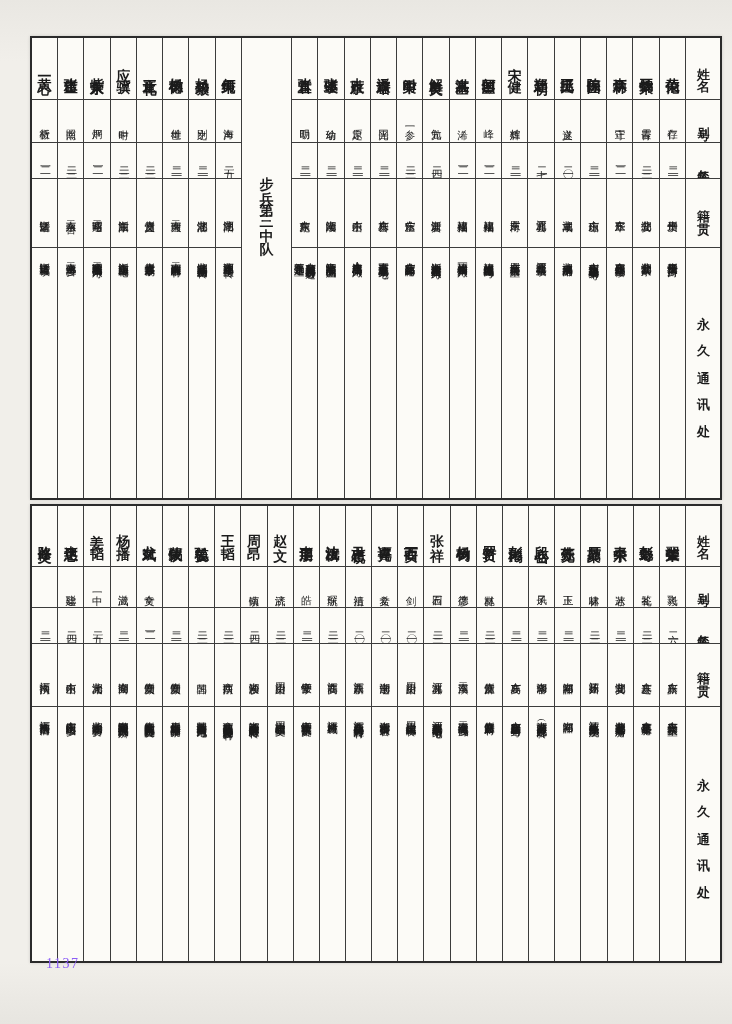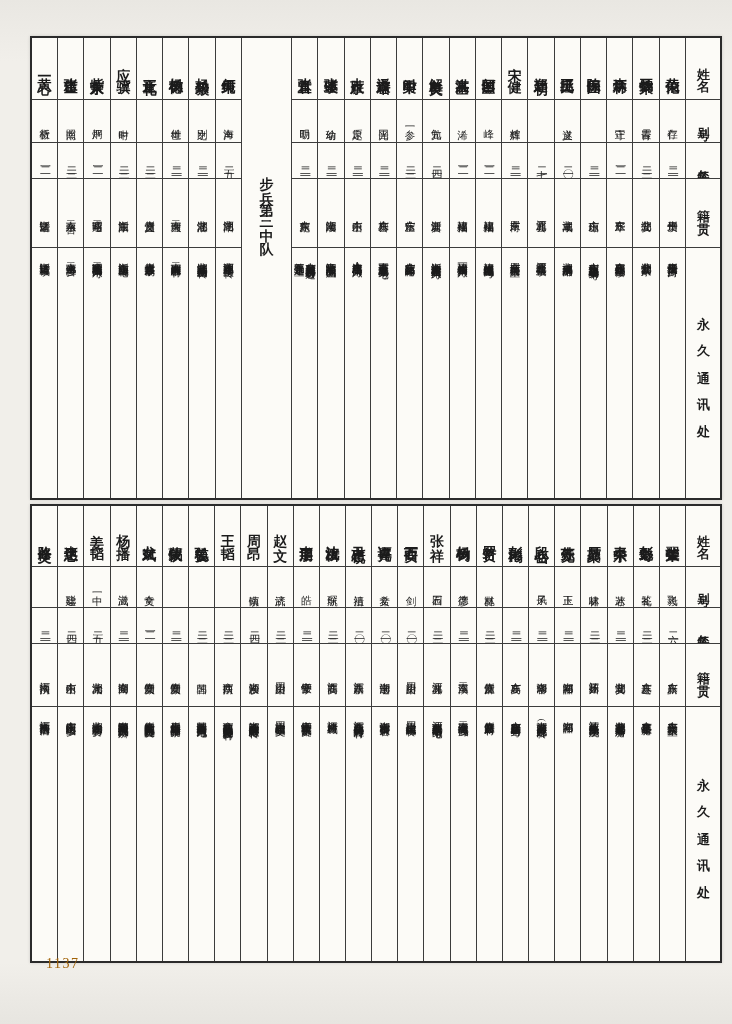--- a/index.html
+++ b/index.html
@@ -50,21 +50,21 @@
   .hdr .cell.origin .vt{font-size:13px;letter-spacing:13px;}
   .hdr .cell.addr{align-items:center;padding-top:0;}
   .hdr .cell.addr .vt{font-size:13px;letter-spacing:27px;}
   
   .col.divider{flex:0 0 50px;position:relative;display:block;}
   .col.divider .vt{
     position:absolute;top:128px;left:50%;transform:translateX(-50%);
     font-size:14px;font-weight:bold;letter-spacing:13px;
   }
   .pagenum{
-    position:absolute;left:46px;top:956px;font-size:14px;letter-spacing:1.5px;color:#a16207;
+    position:absolute;left:46px;top:956px;font-size:14px;letter-spacing:1.5px;color:#8b5cf6;
   }
 </style>
 </head>
 <body>
 
 <div class="tbl tbl-top">
     <div class="col hdr">
       <div class="cell name">
         <span class="vt">姓名</span>
       </div>

